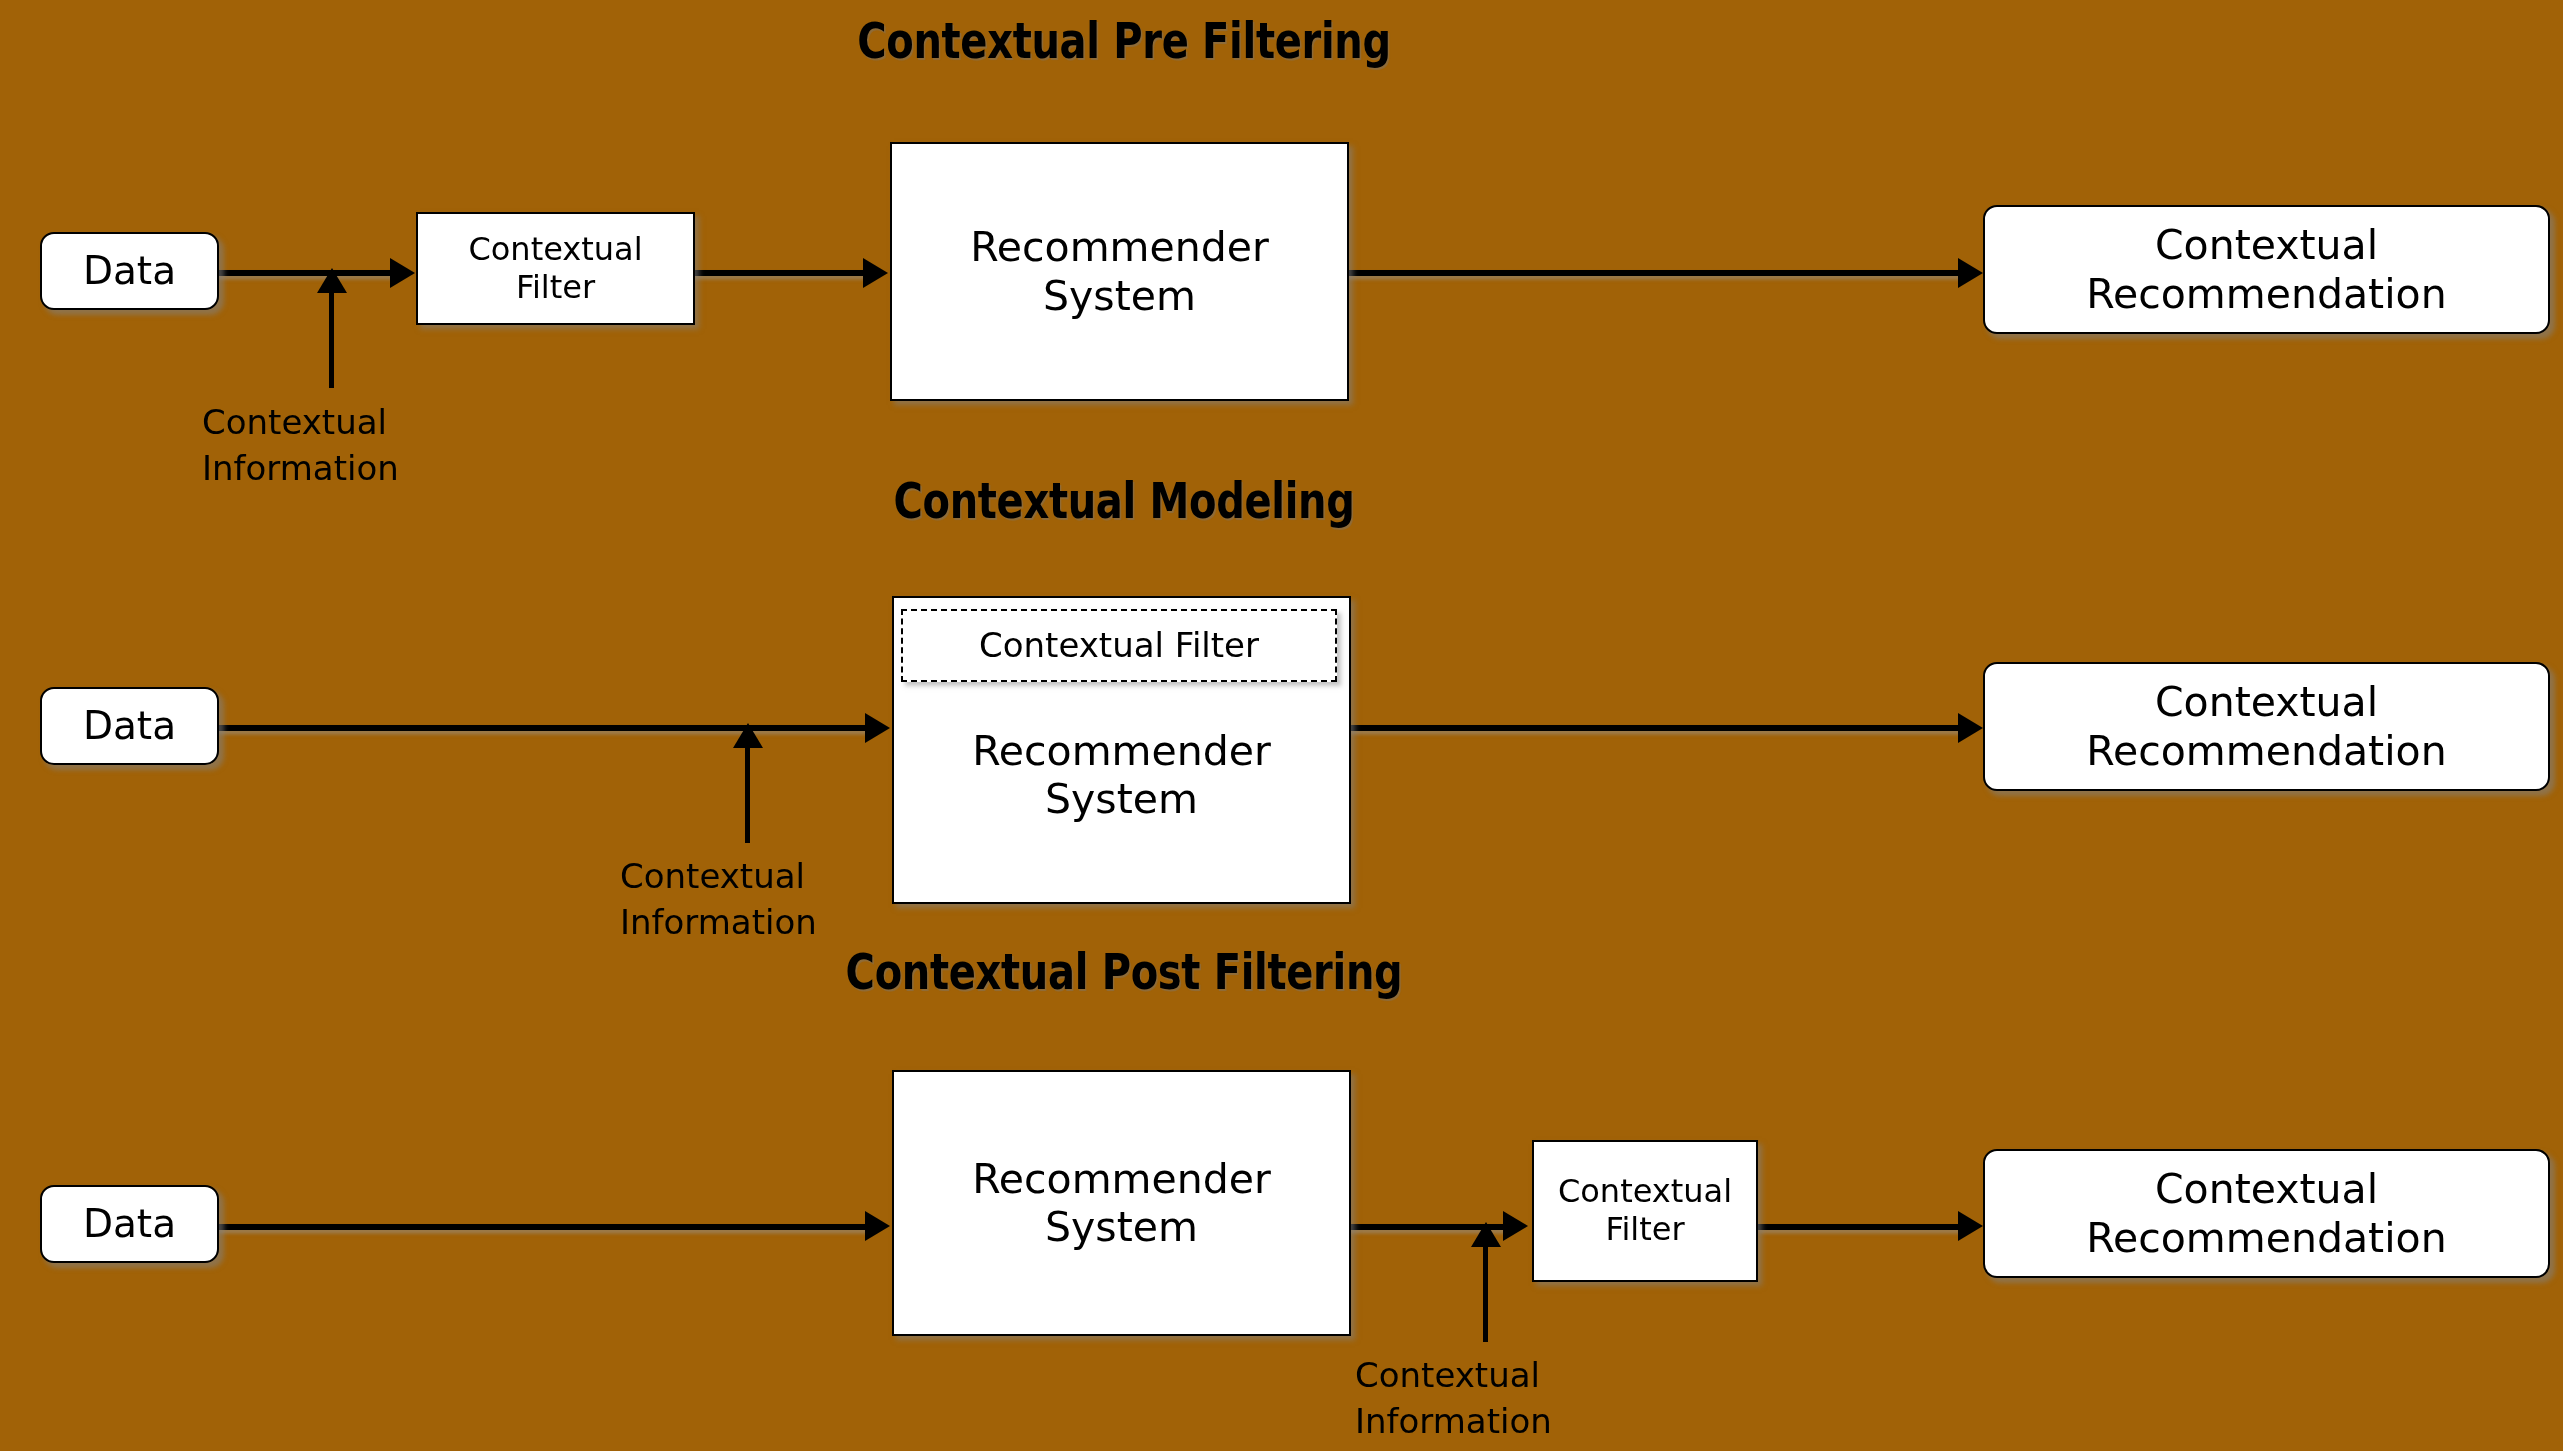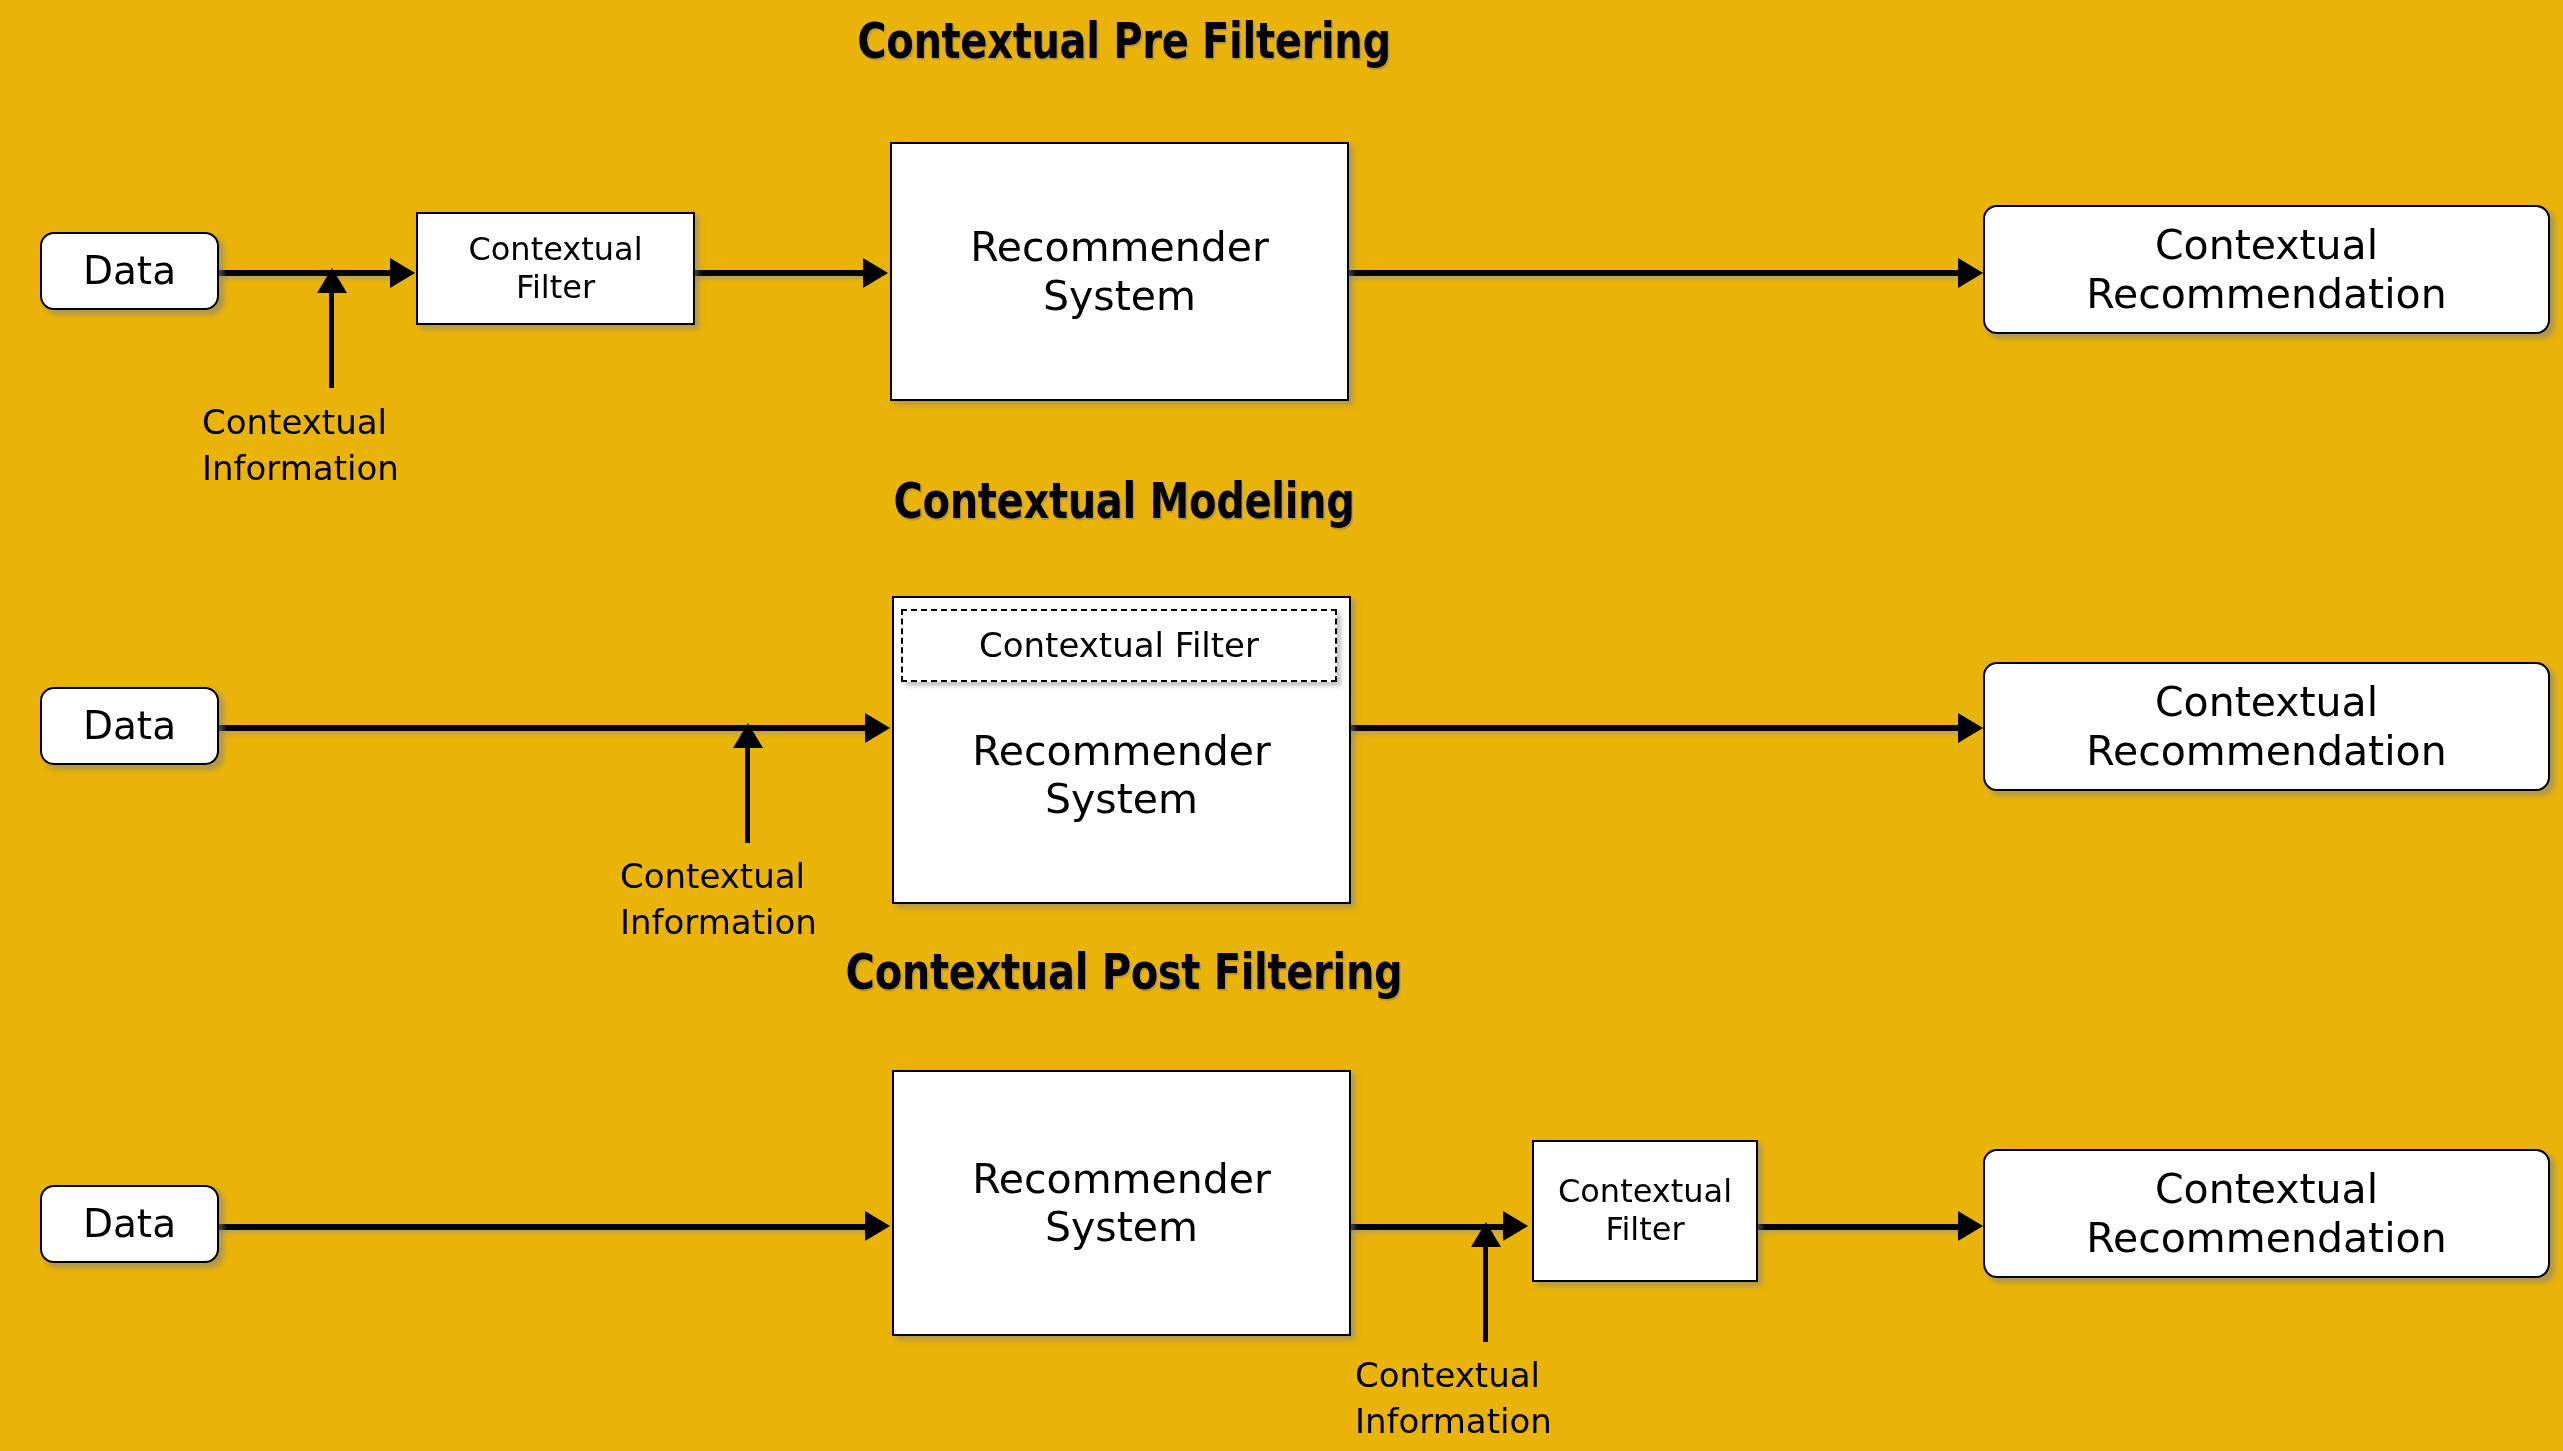--- a/index.html
+++ b/index.html
@@ -7,21 +7,21 @@
     padding: 0;
     background: #ffffff;
   }
   body {
     font-family: "DejaVu Sans", "Liberation Sans", sans-serif;
   }
   #canvas {
     position: relative;
     width: 2563px;
     height: 1452px;
-    background: #eab308;
+    background: #a16207;
     overflow: hidden;
   }
 
   
   .section-title {
     position: absolute;
     font-family: "DejaVu Sans", "Liberation Sans", sans-serif;
     font-weight: bold;
     color: #000000;
     white-space: nowrap;

